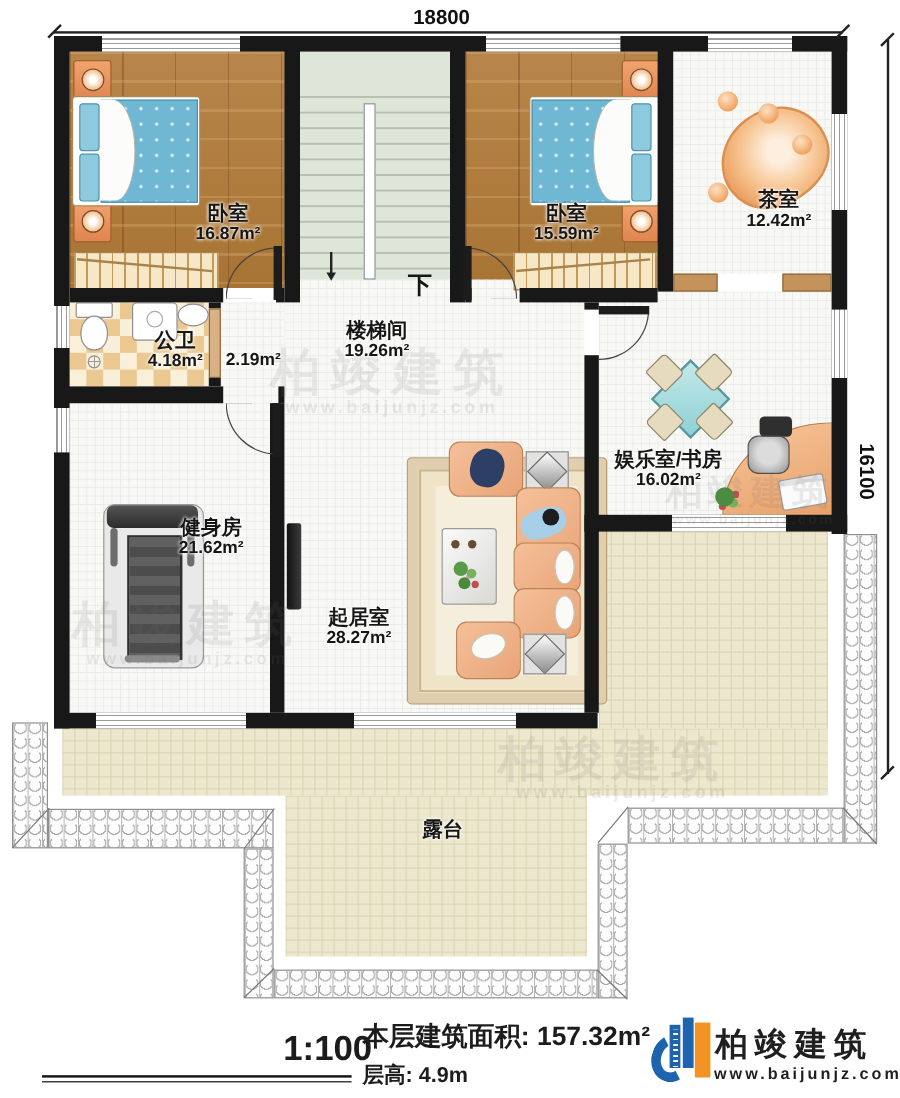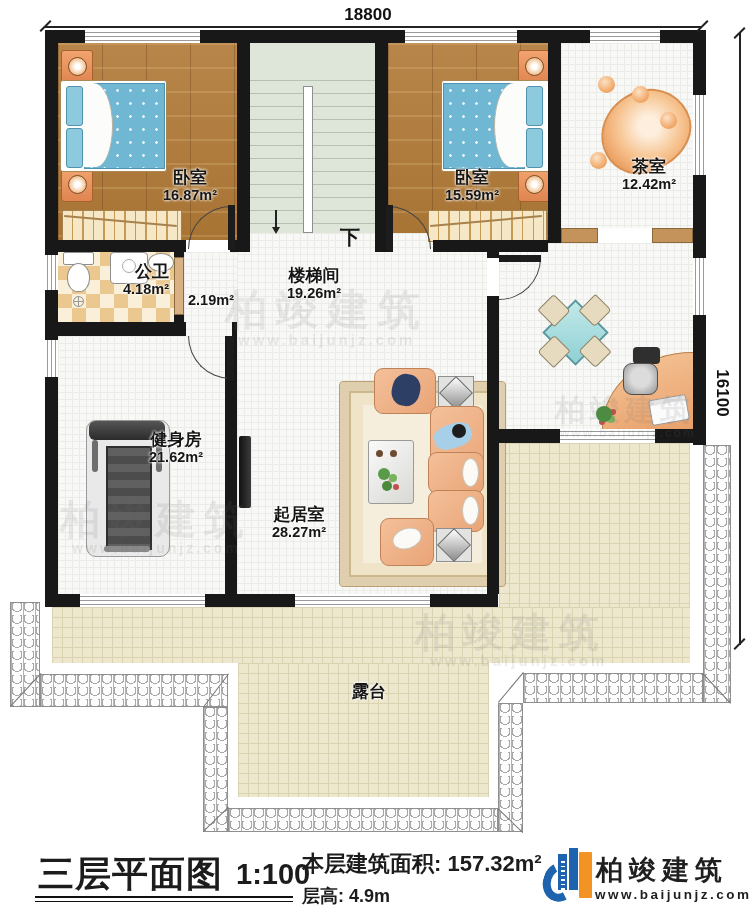--- a/index.html
+++ b/index.html
@@ -210,54 +210,57 @@
     <div class="ra">16.87m²</div>
   </div>
   <div class="room-label" style="left:472px;top:168px;">
     <div class="rn">卧室</div>
     <div class="ra">15.59m²</div>
   </div>
   <div class="room-label" style="left:649px;top:157px;">
     <div class="rn">茶室</div>
     <div class="ra">12.42m²</div>
   </div>
-  <div class="room-label" style="left:146px;top:262px;text-align:right;">
+  <div class="room-label" style="left:146px;top:274px;">
     <div class="rn">公卫</div>
     <div class="ra">4.18m²</div>
   </div>
   <div class="room-label" style="left:211px;top:292px;">
     <div class="ra">2.19m²</div>
   </div>
   <div class="room-label" style="left:314px;top:266px;">
     <div class="rn">楼梯间</div>
     <div class="ra">19.26m²</div>
   </div>
   <div class="room-label" style="left:176px;top:430px;">
     <div class="rn">健身房</div>
     <div class="ra">21.62m²</div>
   </div>
   <div class="room-label" style="left:299px;top:505px;">
     <div class="rn">起居室</div>
     <div class="ra">28.27m²</div>
+  </div>
+  <div class="room-label" style="left:557px;top:373px;">
+    <div class="rn">娱乐室/书房</div>
+    <div class="ra">16.02m²</div>
   </div>
   <div class="room-label" style="left:369px;top:682px;">
     <div class="rn">露台</div>
   </div>
   <div class="abs" style="left:340px;top:224px;font-size:20px;font-weight:700;color:#161616;z-index:40;">下</div>
 
   <div class="wm" style="left:225px;top:282px;font-size:42px;letter-spacing:9px;">柏竣建筑</div>
   <div class="wm" style="left:238px;top:331px;font-size:15px;letter-spacing:3px;">www.baijunjz.com</div>
   <div class="wm" style="left:555px;top:390px;font-size:30px;letter-spacing:5px;">柏竣建筑</div>
   <div class="wm" style="left:560px;top:426px;font-size:12px;letter-spacing:2px;">www.baijunjz.com</div>
   <div class="wm" style="left:415px;top:605px;font-size:40px;letter-spacing:8px;">柏竣建筑</div>
   <div class="wm" style="left:430px;top:652px;font-size:15px;letter-spacing:3px;">www.baijunjz.com</div>
   <div class="wm" style="left:60px;top:492px;font-size:40px;letter-spacing:8px;">柏竣建筑</div>
   <div class="wm" style="left:72px;top:540px;font-size:14px;letter-spacing:3px;">www.baijunjz.com</div>
 
-  <div class="ft" style="left:38px;top:850px;font-size:36px;letter-spacing:1px;">三层平面图</div>
   <div class="ft" style="left:236px;top:858px;font-size:29px;font-weight:700;">1:100</div>
   <div class="abs" style="left:35px;top:896px;width:258px;height:2.4px;background:#111;z-index:50;"></div>
   <div class="abs" style="left:35px;top:901px;width:258px;height:1.2px;background:#111;z-index:50;"></div>
   <div class="ft" style="left:302px;top:849px;font-size:22px;">
     <span>本层建筑面积:</span>
     <span>157.32m²</span>
   </div>
   <div class="ft" style="left:302px;top:884px;font-size:18px;">
     <span>层高:</span>
     <span>4.9m</span>

